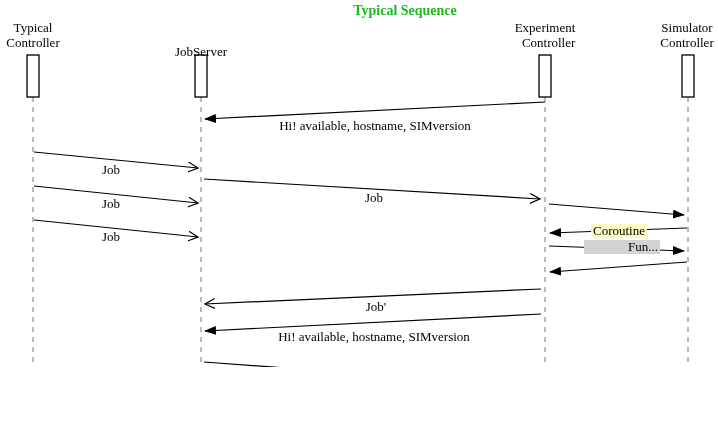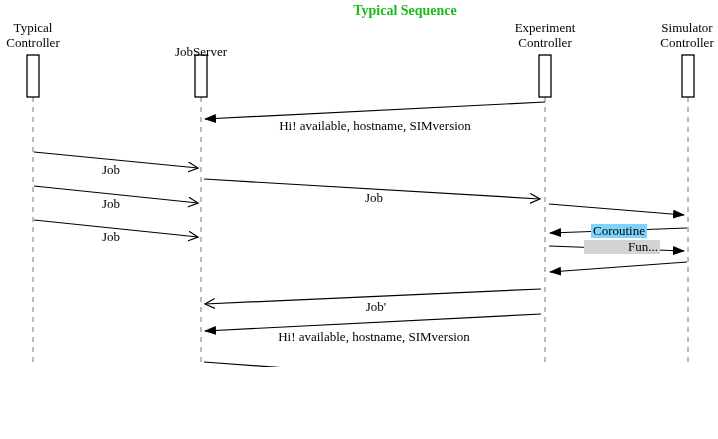--- a/index.html
+++ b/index.html
@@ -32,21 +32,21 @@
     line-height: 15px;
   }
   .msg {
     position: absolute;
     transform: translateX(-50%);
     font-size: 13px;
     color: #000;
     white-space: nowrap;
     line-height: 14px;
   }
-  .msg.on-line { background: #7dd3fc; padding: 0 2px; }
+  .msg.on-line { background: #fef9c3; padding: 0 2px; }
   .msg.highlight { background: #d3d3d3; padding: 0 2px; }
   svg.layer { position: absolute; left: 0; top: 0; }
   .lifeline { stroke: #777; stroke-width: 1; stroke-dasharray: 5,5; }
   .activation { fill: #ffffff; stroke: #000; stroke-width: 1.3; }
   .activation-green { fill: #2fd42f; stroke: #000; stroke-width: 1.2; }
   .arrow { stroke: #000; stroke-width: 1.2; fill: none; }
 </style>
 </head>
 <body>
 
@@ -87,21 +87,21 @@
     <line class="arrow" x1="541" y1="289" x2="205" y2="304" marker-end="url(#arrow-open)"></line>
     <line class="arrow" x1="541" y1="314" x2="205" y2="331" marker-end="url(#arrow-filled)"></line>
     <line class="arrow" x1="204" y1="362" x2="534" y2="386" marker-end="url(#arrow-open)"></line>
   </svg>
 
   <div class="title">Typical Sequence</div>
 
   <div class="ll-label" style="left:33px;">Typical
 Controller</div>
   <div class="ll-label" style="left:201px; top:44px;">JobServer</div>
-  <div class="ll-label" style="left:545px;">Experiment
+  <div class="ll-label" style="left:545px;text-align:right;">Experiment
 Controller</div>
   <div class="ll-label" style="left:687px;">Simulator
 Controller</div>
 
   <div class="msg" style="left:375px; top:119px;">Hi! available, hostname, SIMversion</div>
   <div class="msg" style="left:111px; top:163px;">Job</div>
   <div class="msg" style="left:374px; top:191px;">Job</div>
   <div class="msg" style="left:111px; top:197px;">Job</div>
   <div class="msg" style="left:111px; top:230px;">Job</div>
   <div class="msg on-line" style="left:619px; top:224px;">Coroutine</div>

